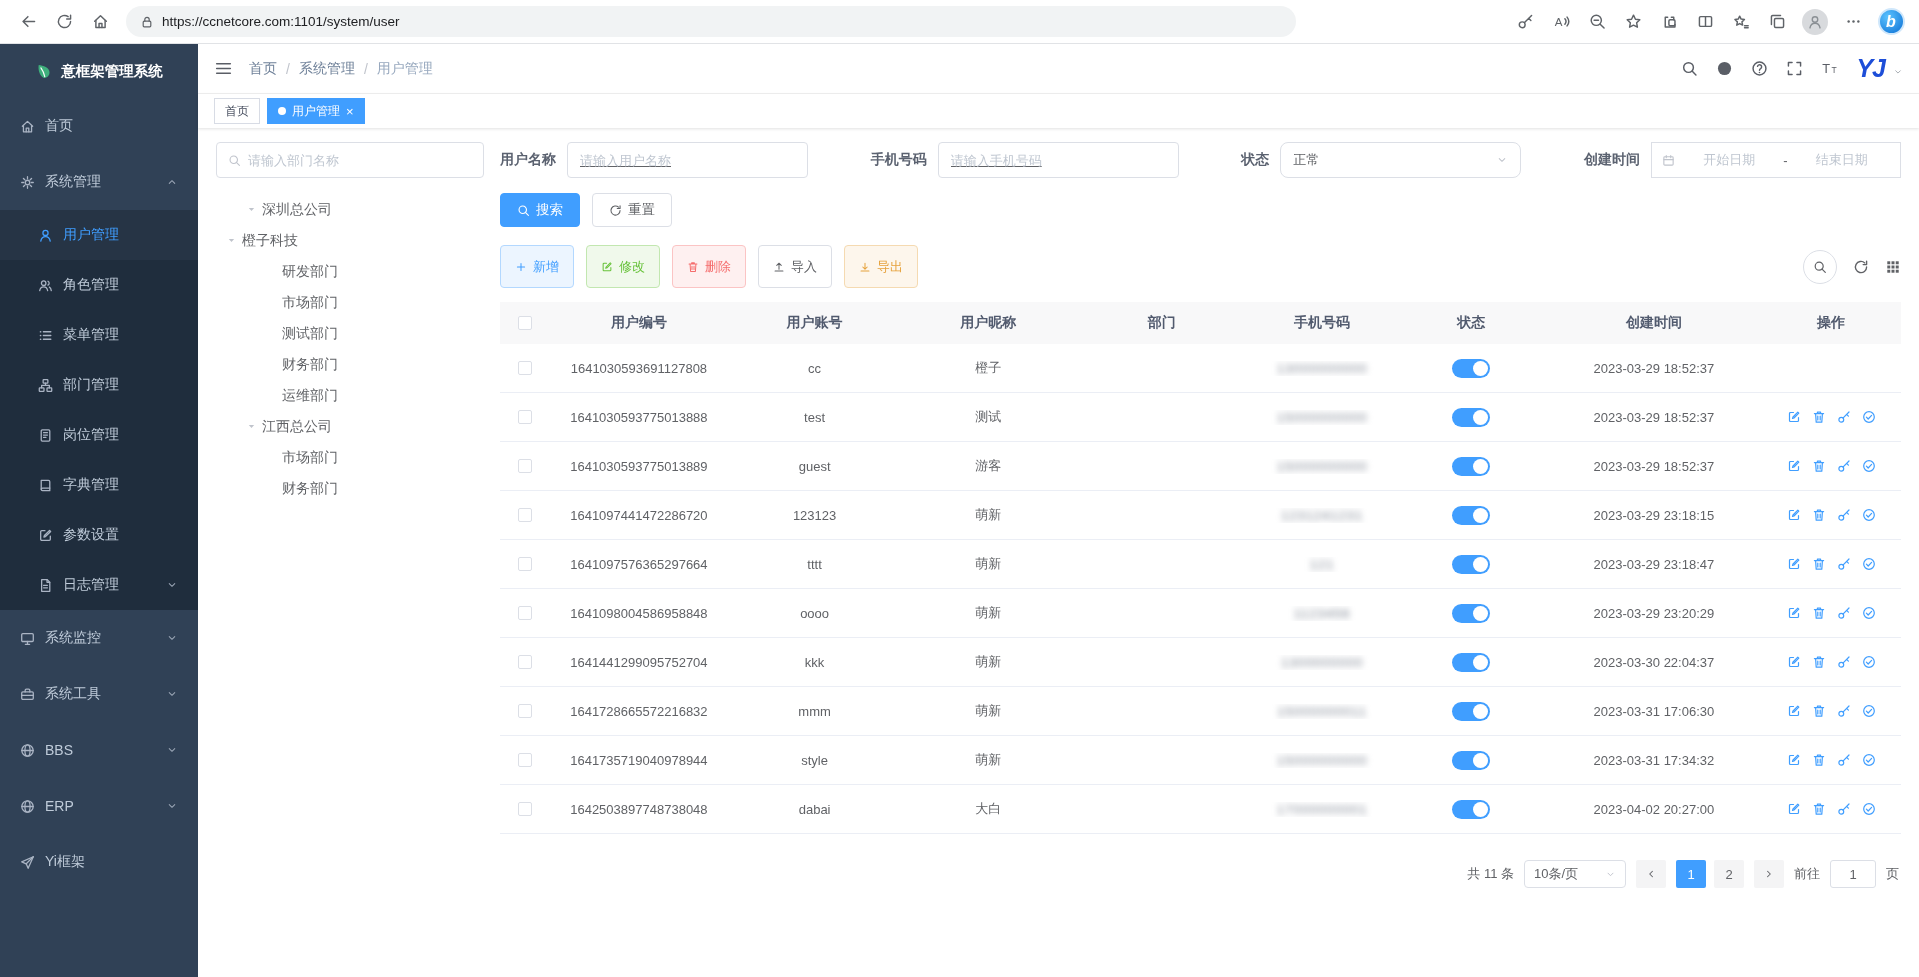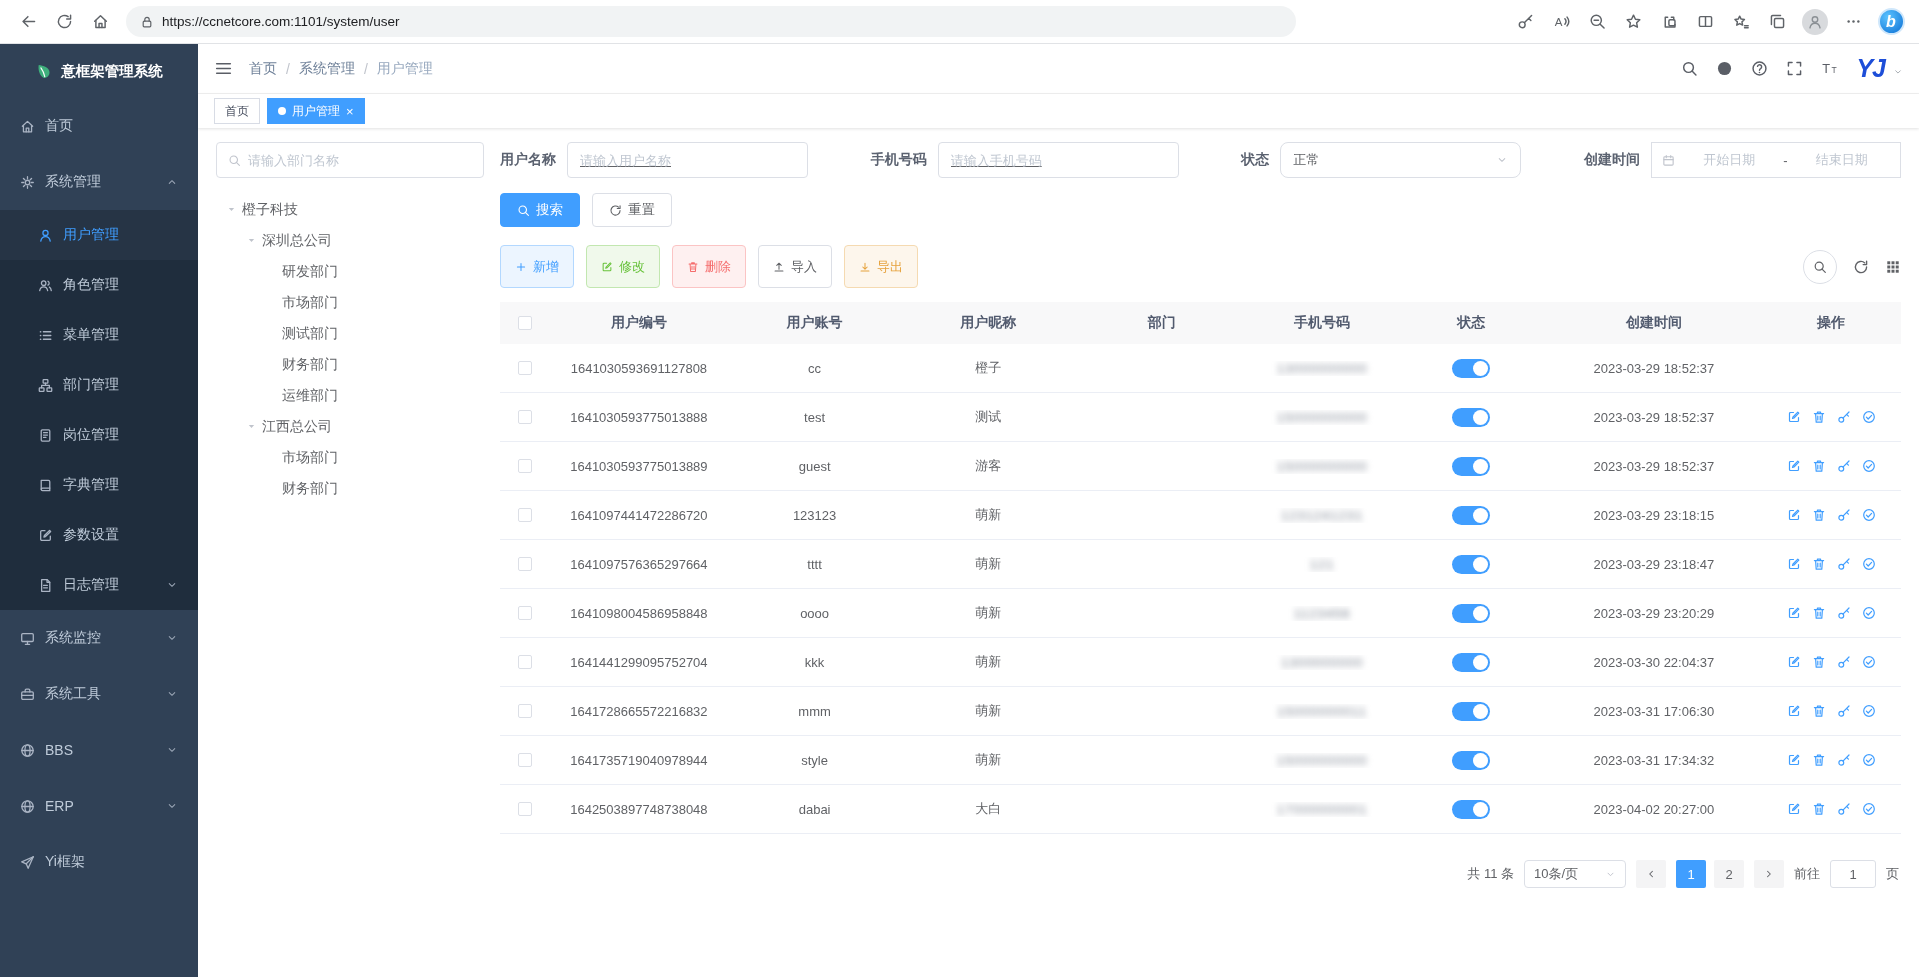--- a/index.html
+++ b/index.html
@@ -512,35 +512,35 @@
         <div class="tree-search">
           <span class="ico">
               <svg viewBox="0 0 14 14" width="1em" height="1em" fill="none" stroke="currentColor" stroke-width="1.2" stroke-linecap="round" stroke-linejoin="round">
                 <circle cx="6.2" cy="6.2" r="4"></circle>
                 <path d="M9.3 9.3 12.3 12.3"></path>
               </svg>
             </span>
           <input placeholder="请输入部门名称" style="">
         </div>
         <div class="tree" id="tree-list">
+            <div class="tree-node lv1">
+              <span class="ico tree-caret">
+                <svg viewBox="0 0 14 14" width="1em" height="1em" fill="none" stroke="currentColor" stroke-width="1.2" stroke-linecap="round" stroke-linejoin="round">
+                  <path d="M3.6 5.2h6.8L7 9z" fill="currentColor" stroke="none"></path>
+                </svg>
+              </span>
+              <span>深圳总公司</span>
+            </div>
             <div class="tree-node lv0">
               <span class="ico tree-caret">
                 <svg viewBox="0 0 14 14" width="1em" height="1em" fill="none" stroke="currentColor" stroke-width="1.2" stroke-linecap="round" stroke-linejoin="round">
                   <path d="M3.6 5.2h6.8L7 9z" fill="currentColor" stroke="none"></path>
                 </svg>
               </span>
               <span>橙子科技</span>
-            </div>
-            <div class="tree-node lv1">
-              <span class="ico tree-caret">
-                <svg viewBox="0 0 14 14" width="1em" height="1em" fill="none" stroke="currentColor" stroke-width="1.2" stroke-linecap="round" stroke-linejoin="round">
-                  <path d="M3.6 5.2h6.8L7 9z" fill="currentColor" stroke="none"></path>
-                </svg>
-              </span>
-              <span>深圳总公司</span>
             </div>
             <div class="tree-node lv2">
               <span>研发部门</span>
             </div>
             <div class="tree-node lv2">
               <span>市场部门</span>
             </div>
             <div class="tree-node lv2">
               <span>测试部门</span>
             </div>

